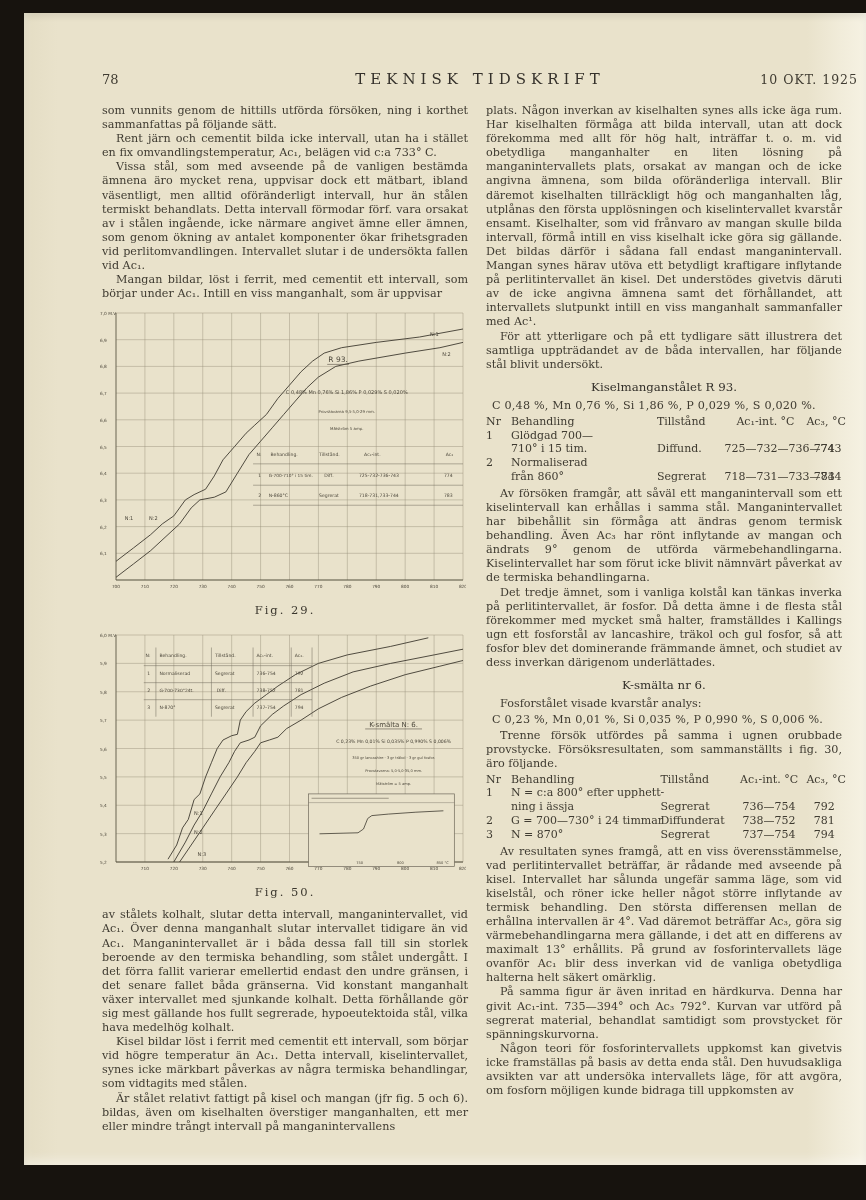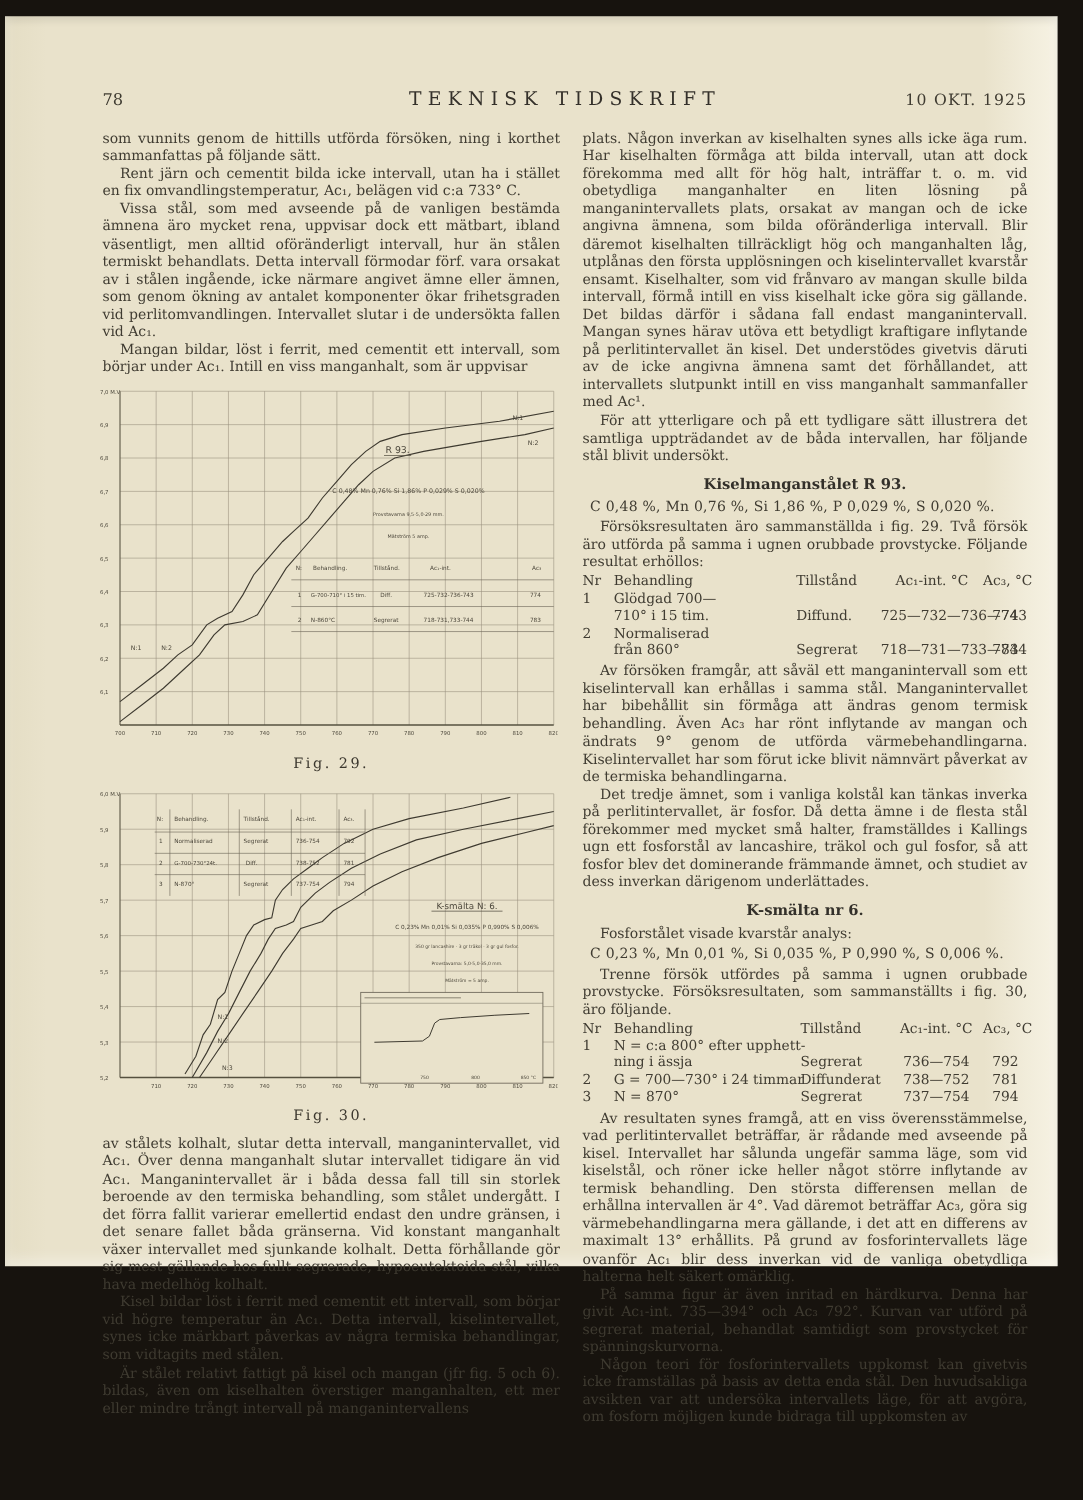--- a/index.html
+++ b/index.html
@@ -1,32 +1,32 @@
 <!DOCTYPE html>
 <html><head>
 <meta charset="utf-8">
 <style>
   html,body{margin:0;padding:0;}
   body{width:866px;height:1200px;position:relative;background:#17130e;overflow:hidden;
        font-family:"DejaVu Serif", serif;}
-  .paper{position:absolute;left:4px;top:13px;width:842px;height:1000px;
+  .paper{position:absolute;left:24px;top:13px;width:842px;height:1152px;
          background:linear-gradient(90deg,#e4ddc4 0%,#e9e2cb 4%,#e9e2cb 93%,#f1ecda 97%,#f6f2e3 100%);
          box-shadow:inset 0 -6px 10px rgba(255,255,255,.35), inset 0 4px 6px rgba(0,0,0,.08);
-         padding:57px 24px 0 78px;box-sizing:border-box;color:#3f3b31;}
+         padding:57px 8px 0 78px;box-sizing:border-box;color:#3f3b31;}
   .pg-header{display:flex;align-items:baseline;margin-bottom:16px;}
   .pg-num{width:120px;font-size:13px;}
   .pg-title{flex:1;text-align:center;font-size:15px;letter-spacing:5px;color:#34302a;}
   .pg-date{width:120px;text-align:right;font-size:12.5px;letter-spacing:1px;}
   .cols{display:flex;gap:18px;}
   .col-left{width:366px;}
   .col-right{width:356px;}
   .para{margin:0;font-size:11.2px;line-height:14.1px;text-align:justify;}
   .para.ind{text-indent:14px;}
   .analysis{margin:2px 0;font-size:11.2px;line-height:14.1px;text-indent:6px;letter-spacing:.2px;}
-  .subhead{margin:8px 0 5px;font-size:11.8px;font-weight:bold;text-align:center;color:#33302a;}
+  .subhead{margin:8px 0 5px;font-size:11.8px;font-weight:normal;text-align:center;color:#33302a;}
   .ttable{font-size:11px;line-height:13.8px;margin:1px 0 3px;}
   .trow{display:flex;justify-content:flex-end;}
   .tcell{white-space:nowrap;overflow:visible;}
   .figwrap{margin:3px 0 0 -2px;}
   .figcaption{text-align:center;font-size:11.5px;letter-spacing:2px;margin:3px 0 9px;color:#3a362d;}
   svg text{font-family:"DejaVu Sans", sans-serif;fill:#4d483c;}
 </style>
 </head>
 <body>
 
@@ -209,31 +209,30 @@
             <text x="94.075" y="208.306" font-size="5" text-anchor="start" fill="#575144">N:2</text>
             <text x="97.545" y="230.325" font-size="5" text-anchor="start" fill="#575144">N:3</text>
             <rect x="208.585" y="167.89999999999998" width="145.73999999999998" height="72.64000000000001" fill="#e9e2cb" stroke="#6e685a" stroke-width="0.7"></rect>
             <line x1="208.585" y1="176.61679999999998" x2="354.325" y2="176.61679999999998" stroke="#6e685a" stroke-width="0.4"></line>
             <line x1="211.585" y1="172.25839999999997" x2="288.742" y2="172.25839999999997" stroke="#8a8372" stroke-width="0.8"></line>
             <polyline points="219.5,207.8 258.0,206.8 263.5,203.0 267.7,192.5 271.8,189.6 288.3,188.1 315.9,186.2 343.4,184.8" fill="none" stroke="#3e3a30" stroke-width="0.8"></polyline>
             <text x="259.594" y="237.54" font-size="3.6" text-anchor="middle" fill="#575144">750</text>
             <text x="300.4012" y="237.54" font-size="3.6" text-anchor="middle" fill="#575144">800</text>
             <text x="342.6658" y="237.54" font-size="3.6" text-anchor="middle" fill="#575144">850 °C</text>
           </svg></div>
-        <div class="figcaption">Fig. 30.</div>
+        <div class="figcaption">Fig. 50.</div>
         <p class="para">av stålets kolhalt, slutar detta intervall, manganintervallet, vid Ac₁.  Över denna manganhalt slutar intervallet tidigare än vid Ac₁.  Manganintervallet är i båda dessa fall till sin storlek beroende av den termiska behandling, som stålet undergått.  I det förra fallit varierar emellertid endast den undre gränsen, i det senare fallet båda gränserna.  Vid konstant manganhalt växer intervallet med sjunkande kolhalt.  Detta förhållande gör sig mest gällande hos fullt segrerade, hypoeutektoida stål, vilka hava medelhög kolhalt.</p>
         <p class="para ind">Kisel bildar löst i ferrit med cementit ett intervall, som börjar vid högre temperatur än Ac₁.  Detta intervall, kiselintervallet, synes icke märkbart påverkas av några termiska behandlingar, som vidtagits med stålen.</p>
         <p class="para ind">Är stålet relativt fattigt på kisel och mangan (jfr fig. 5 och 6). bildas, även om kiselhalten överstiger manganhalten, ett mer eller mindre trångt intervall på manganintervallens</p>
       </div>
     <div class="col-right" id="col-right">
         <p class="para">plats.  Någon inverkan av kiselhalten synes alls icke äga rum. Har kiselhalten förmåga att bilda intervall, utan att dock förekomma med allt för hög halt, inträffar t. o. m. vid obetydliga manganhalter en liten lösning på manganintervallets plats, orsakat av mangan och de icke angivna ämnena, som bilda oföränderliga intervall.  Blir däremot kiselhalten tillräckligt hög och manganhalten låg, utplånas den första upplösningen och kiselintervallet kvarstår ensamt.  Kiselhalter, som vid frånvaro av mangan skulle bilda intervall, förmå intill en viss kiselhalt icke göra sig gällande.  Det bildas därför i sådana fall endast manganintervall.  Mangan synes härav utöva ett betydligt kraftigare inflytande på perlitintervallet än kisel. Det understödes givetvis däruti av de icke angivna ämnena samt det förhållandet, att intervallets slutpunkt intill en viss manganhalt sammanfaller med Ac¹.</p>
         <p class="para ind">För att ytterligare och på ett tydligare sätt illustrera det samtliga uppträdandet av de båda intervallen, har följande stål blivit undersökt.</p>
         <div class="subhead">Kiselmanganstålet R 93.</div>
         <p class="analysis">C 0,48 %, Mn 0,76 %, Si 1,86 %, P 0,029 %, S 0,020 %.</p>
-        <p class="para ind">Försöksresultaten äro sammanställda i fig. 29.  Två försök äro utförda på samma i ugnen orubbade provstycke.  Följande resultat erhöllos:</p>
         <div class="ttable">
           <div class="trow">
             <div class="tcell" style="width: 7%;">Nr</div>
             <div class="tcell" style="width: 41%;">Behandling</div>
             <div class="tcell" style="width: 19%;">Tillstånd</div>
             <div class="tcell" style="width: 23%; text-align: center;">Ac₁-int. °C</div>
             <div class="tcell" style="width: 10%; text-align: center;">Ac₃, °C</div>
           </div>
           <div class="trow">
             <div class="tcell" style="width: 7%;">1</div>

